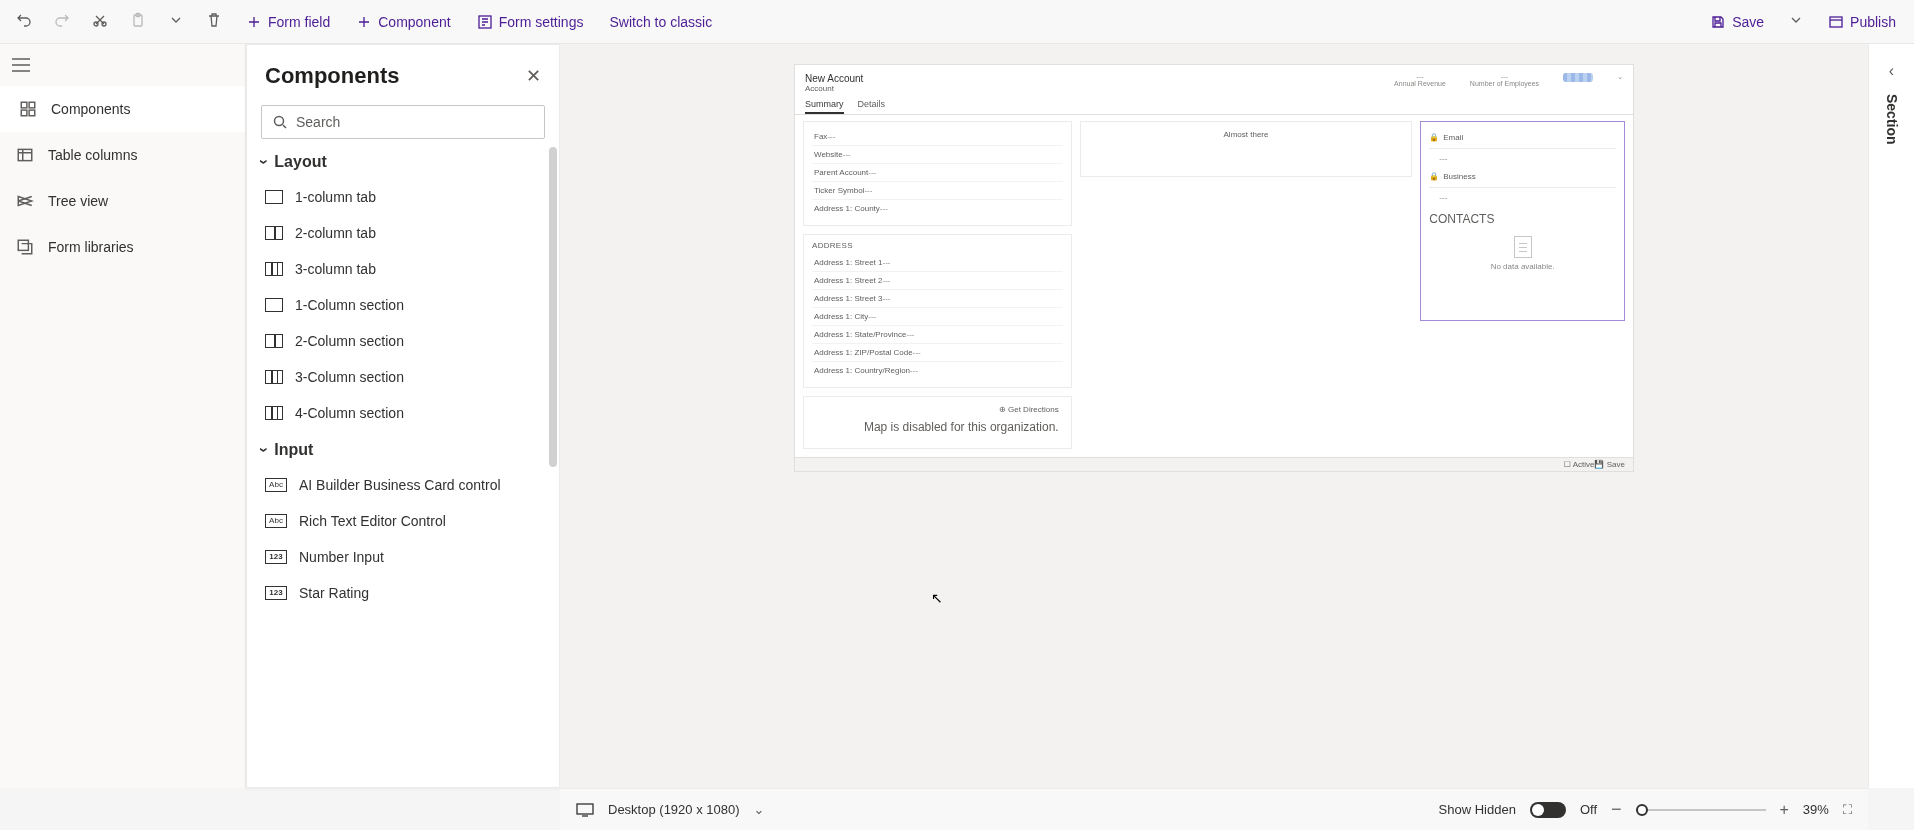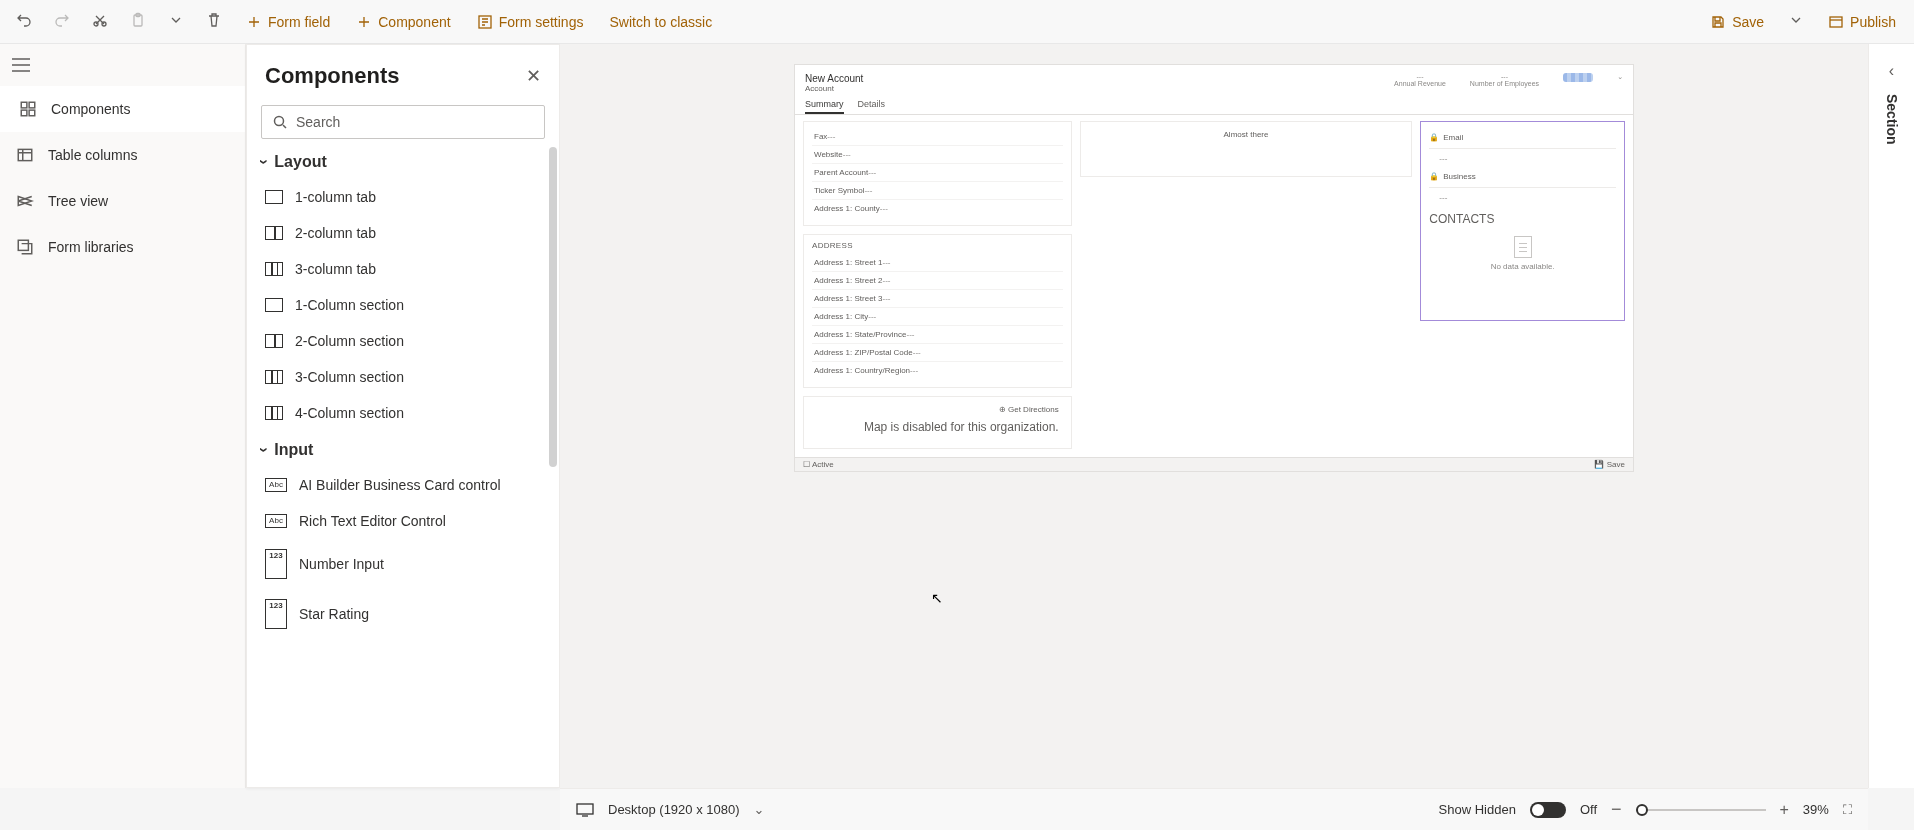--- a/index.html
+++ b/index.html
@@ -1,21 +1,21 @@
 <!DOCTYPE html>
 <html><head>
 <meta charset="utf-8">
 <style>
 * { margin: 0; padding: 0; box-sizing: border-box; font-family: "Segoe UI", Arial, sans-serif; }
 body { background: #f5f5f5; width: 1914px; height: 830px; overflow: hidden; position: relative; }
 
 
 .toolbar { height: 44px; background: #f8f8f8; border-bottom: 1px solid #e8e8e8; display: flex; align-items: center; padding: 0 12px; gap: 14px; color: #323130; font-size: 14px; }
 .toolbar .spacer { flex: 1; }
-.toolbar .tbtn { display: flex; align-items: center; gap: 6px; padding: 4px 6px; cursor: pointer; color: #a16207; }
+.toolbar .tbtn { display: flex; align-items: center; gap: 6px; padding: 4px 6px; cursor: pointer; color: #4c1d95; }
 .toolbar .tbtn svg, .toolbar .ticon svg { width: 16px; height: 16px; }
 .toolbar .ticon { padding: 4px; cursor: pointer; color: #605e5c; }
 
 
 .leftrail { position: absolute; top: 44px; left: 0; width: 246px; bottom: 42px; background: #faf9f8; border-right: 1px solid #edebe9; }
 .leftrail .hamburger { padding: 14px 12px 10px; color: #605e5c; cursor: pointer; }
 .leftrail .nav-item { display:flex; align-items:center; gap: 14px; padding: 14px 16px; font-size: 14px; color: #323130; cursor: pointer; }
 .leftrail .nav-item.selected { background: #fff; border-left: 3px solid #fff; font-weight: 400; }
 .leftrail .nav-item .icon { width: 18px; height: 18px; color: #605e5c; }
 
@@ -28,21 +28,21 @@
 .panel-body { flex:1; overflow-y:auto; padding: 0 0 12px 0; position:relative; }
 .scrollbar-thumb { position:absolute; right:2px; top:4px; width:8px; height:320px; background: rgba(0,0,0,0.18); border-radius:4px; }
 .group-header { display:flex; align-items:center; gap:8px; padding: 10px 14px 8px; font-size:16px; font-weight:600; color:#323130; cursor:pointer; }
 .chev { transform: rotate(90deg); display:inline-block; }
 .comp-item { display:flex; align-items:center; gap:12px; padding: 10px 16px 10px 18px; font-size:14px; color:#323130; cursor:pointer; }
 .comp-icon { width:18px; height:14px; border:1.5px solid #323130; display:inline-block; position:relative; }
 .ci-1col::after { content:''; position:absolute; }
 .ci-2col::after { content:''; position:absolute; left:50%; top:0; bottom:0; width:1.5px; background:#323130; }
 .ci-3col::before { content:''; position:absolute; left:33%; top:0; bottom:0; width:1.5px; background:#323130; }
 .ci-3col::after  { content:''; position:absolute; left:66%; top:0; bottom:0; width:1.5px; background:#323130; }
-.ci-123 { width:22px; height:30px; border:1.5px solid #323130; font-size:8px; line-height:12px; text-align:center; font-weight:600;}
+.ci-123 { width:22px; height:14px; border:1.5px solid #323130; font-size:8px; line-height:12px; text-align:center; font-weight:600;}
 .ci-abc { width:22px; height:14px; border:1.5px solid #323130; font-size:8px; line-height:12px; text-align:center;}
 
 
 .canvas-wrap { position:absolute; top:44px; left:560px; right:46px; bottom:42px; background:#f3f2f1; display:flex; align-items:flex-start; justify-content:center; padding: 20px 0; }
 .form-canvas { background:#fff; width: 840px; border:1px solid #e1dfdd; position:relative; }
 .form-header { padding: 8px 10px 0; font-size:10px; color:#323130; display:flex; align-items:flex-start; }
 .form-header .left .ftitle { font-size:10px; font-weight:400; }
 .form-header .left .fentity { font-size:8px; color:#605e5c; }
 .form-header .right { margin-left:auto; display:flex; gap:24px; font-size:7px; color:#8a8886; text-align:center; }
 .form-header .right .hcell { display:flex; flex-direction:column; align-items:center; }
@@ -61,21 +61,21 @@
 .row .val { color:#8a8886; }
 .timeline-card { border:1px solid #edebe9; min-height:56px; font-size:8px; color:#605e5c; text-align:center; padding-top:8px; }
 .side-selected { border:1.5px solid #a38bd9; padding:8px; min-height:200px; font-size:8px; color:#605e5c; }
 .side-selected .lock-row { display:flex; align-items:center; gap:4px; border-bottom:1px solid #edebe9; padding:3px 0 6px; margin-bottom:3px; }
 .side-selected .contacts-title { font-size:12px; margin:4px 0 10px; }
 .nodata { text-align:center; color:#8a8886; font-size:8px; }
 .nodata .doc-icon { width:18px; height:22px; border:1px solid #c8c6c4; margin:6px auto 4px; position:relative; }
 .nodata .doc-icon::after { content:''; position:absolute; left:4px; right:4px; top:6px; height:1px; background:#c8c6c4; box-shadow: 0 4px 0 #c8c6c4, 0 8px 0 #c8c6c4; }
 .getdir { text-align:right; font-size:8px; color:#605e5c; padding:2px 4px; }
 .map-msg { font-size:12px; color:#605e5c; padding:4px 4px 6px;text-align:right; }
-.form-footer { display:flex; align-items:center; justify-content:space-between; background:#f3f2f1; border-top:1px solid #e1dfdd; padding:2px 8px; font-size:8px; color:#605e5c; }
+.form-footer { display:flex; align-items:center; justify-content:flex-end; background:#f3f2f1; border-top:1px solid #e1dfdd; padding:2px 8px; font-size:8px; color:#605e5c; }
 
 
 .right-collapsed { position:absolute; top:44px; right:0; bottom:42px; width:46px; background:#fff; border-left:1px solid #edebe9; display:flex; flex-direction:column; align-items:center; padding-top:18px; gap:14px; }
 .right-collapsed .expand { cursor:pointer; color:#605e5c; }
 .right-collapsed .vlabel { writing-mode: vertical-rl; font-size:14px; color:#323130; font-weight:600; }
 
 
 .bottombar { position:absolute; left:560px; right:46px; bottom:0; height:42px; background:#f8f8f8; border-top:1px solid #edebe9; display:flex; align-items:center; padding:0 16px; gap:14px; font-size:13px; color:#323130; }
 .bottombar .spacer { flex:1; }
 .toggle { width:36px; height:16px; border-radius:8px; background:#323130; position:relative; cursor:pointer; }

